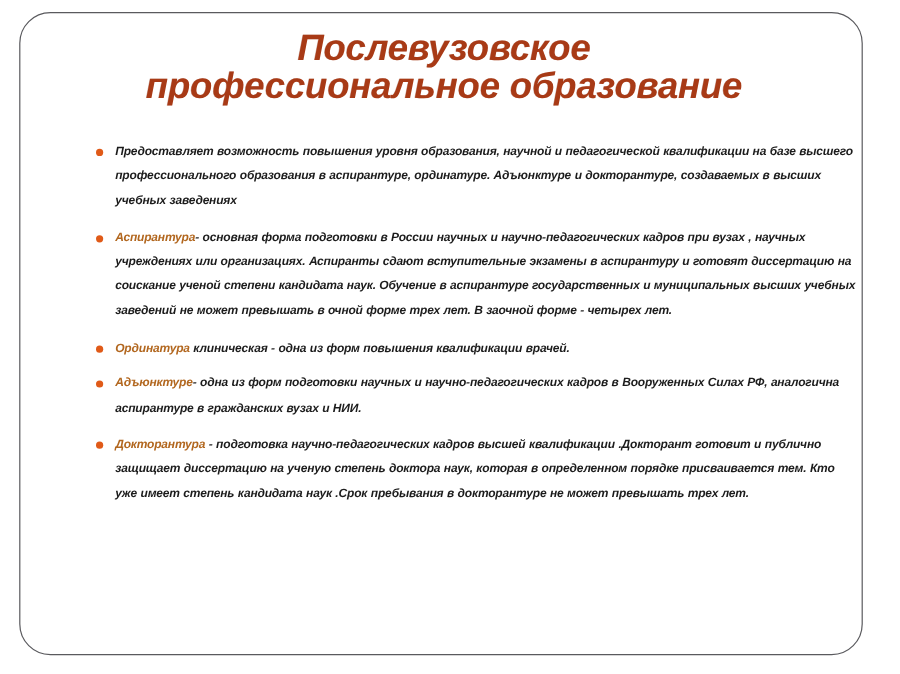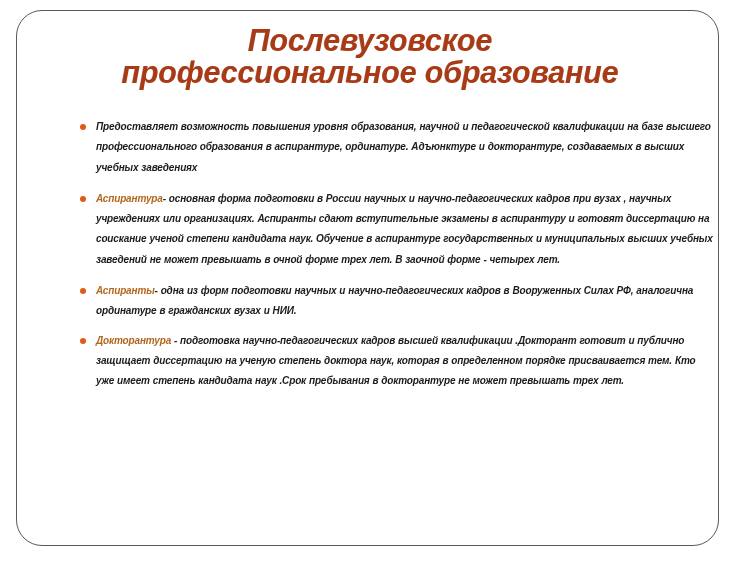--- a/index.html
+++ b/index.html
@@ -112,24 +112,28 @@
     <div class="bullet-row">
       <span class="bullet-dot" style="background: rgb(224, 90, 24);"></span>
       <div class="bullet-text"><span class="term" style="color: rgb(178, 103, 31);"></span><span>Предоставляет возможность повышения уровня образования, научной и педагогической квалификации на базе высшего профессионального образования в аспирантуре, ординатуре. Адъюнктуре и докторантуре, создаваемых в высших учебных заведениях</span></div>
     </div>
 
     <div class="bullet-row">
       <span class="bullet-dot" style="background: rgb(224, 90, 24);"></span>
       <div class="bullet-text"><span class="term" style="color: rgb(178, 103, 31);">Аспирантура</span><span>- основная форма подготовки в России научных и научно-педагогических кадров при вузах , научных учреждениях или организациях. Аспиранты  сдают вступительные экзамены в аспирантуру и готовят диссертацию на соискание ученой степени кандидата наук. Обучение  в аспирантуре государственных и муниципальных высших учебных заведений не может превышать в очной форме трех лет. В заочной форме - четырех лет.</span></div>
     </div>
 
+    <div class="bullet-row">
+      <span class="bullet-dot" style="background: rgb(224, 90, 24);"></span>
+      <div class="bullet-text"><span class="term" style="color: rgb(178, 103, 31);">Ординатура</span><span> клиническая - одна из форм повышения квалификации врачей.</span></div>
+    </div>
 
     <div class="bullet-row">
       <span class="bullet-dot" style="background: rgb(224, 90, 24);"></span>
-      <div class="bullet-text"><span class="term" style="color: rgb(178, 103, 31);">Аспиранты</span><span>- одна из форм подготовки научных и научно-педагогических кадров в Вооруженных Силах РФ, аналогична ординатуре в гражданских вузах и НИИ.</span></div>
+      <div class="bullet-text"><span class="term" style="color: rgb(178, 103, 31);">Адъюнктуре</span><span>- одна из форм подготовки научных и научно-педагогических кадров в Вооруженных Силах РФ, аналогична аспирантуре в гражданских вузах и НИИ.</span></div>
     </div>
 
     <div class="bullet-row">
       <span class="bullet-dot" style="background: rgb(224, 90, 24);"></span>
       <div class="bullet-text"><span class="term" style="color: rgb(178, 103, 31);">Докторантура</span><span> - подготовка научно-педагогических кадров высшей квалификации .Докторант готовит и публично защищает диссертацию на ученую степень доктора наук, которая в определенном порядке присваивается тем. Кто уже имеет степень кандидата наук .Срок пребывания в докторантуре не может превышать трех лет.</span></div>
     </div>
 
   </div>
 </div>
 

